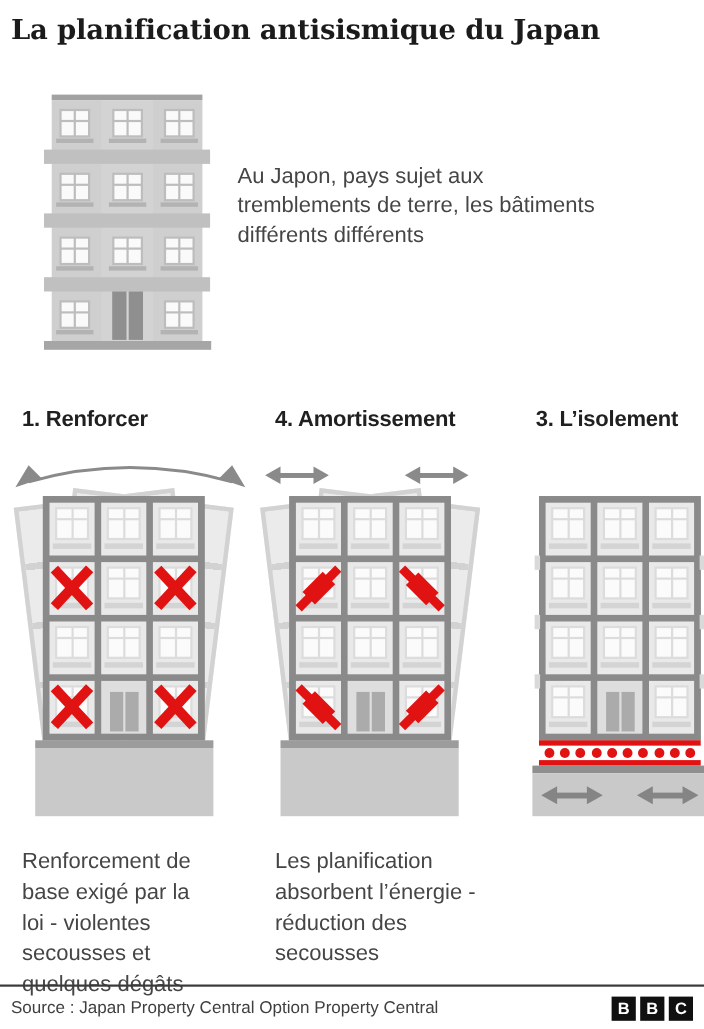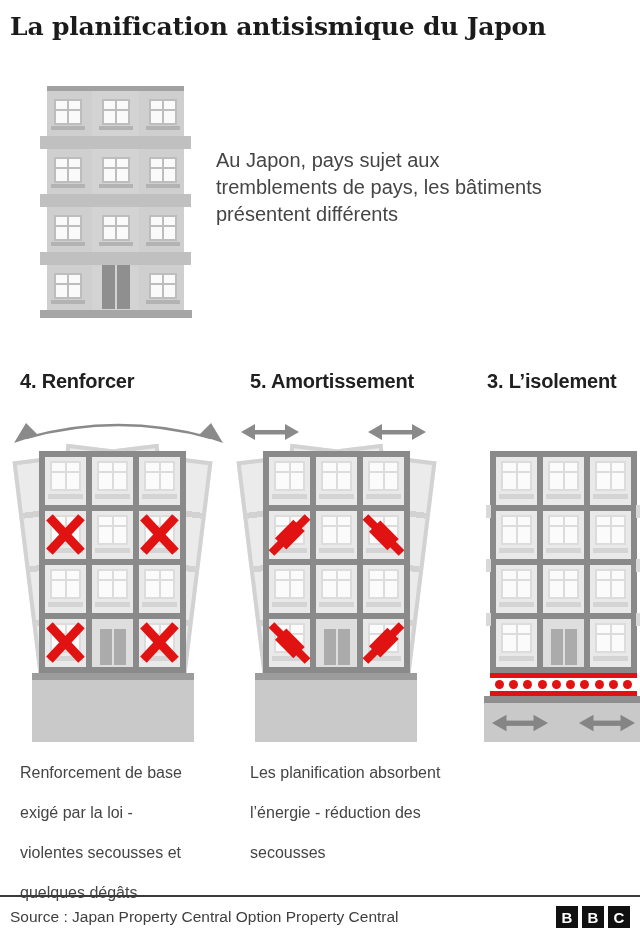--- a/index.html
+++ b/index.html
@@ -35,21 +35,21 @@
   
   .intro-text{position:absolute;left:216px;top:147px;width:330px;font-size:20px;line-height:27px;color:var(--text)}
 
   
   .col{position:absolute;top:370px}
   #col-1{left:20px;width:218px}
   #col-2{left:250px;width:195px}
   #col-3{left:487px;width:172px}
   .col h2{font-size:20px;font-weight:700;color:var(--heading);letter-spacing:-0.2px}
   .diagram{position:relative;margin-top:17px;height:332px}
-  .desc{margin-top:11px;font-size:16px;line-height:40px;color:var(--text)}
+  .desc{margin-top:27px;font-size:20px;line-height:28px;color:var(--text)}
   #col-1 .desc{width:172px}
   #col-2 .desc{width:195px}
   #col-3 .desc{width:180px}
 
   
   .bframe{position:absolute;width:147px;height:222px;border:6px solid var(--frame);background:var(--frame);
     display:grid;grid-template-columns:repeat(3,1fr);grid-template-rows:repeat(4,1fr);gap:6px}
   .cell{position:relative;background:var(--cell)}
   .win{position:absolute;left:5px;right:5px;top:4px;height:30px;background:#dcdcdc;
     display:grid;grid-template-columns:1fr 1fr;grid-template-rows:8px 1fr;gap:2px;padding:2px}
@@ -93,21 +93,21 @@
   .source{font-size:15.5px;color:#3f3f3f}
   .bbc{display:flex;gap:4px}
   .bbc span{width:22px;height:22px;background:#101010;color:#fff;font-weight:700;font-size:15px;
     display:flex;align-items:center;justify-content:center}
 </style>
 </head>
 <body>
 
 <div id="page">
 
-  <h1 class="title">La planification antisismique du Japon</h1>
+  <h1 class="title">La planification antisismique du Japan</h1>
 
   <div id="intro-building">
     <div class="iroof"></div>
     <div class="ifacade">
         <div class="ctint"></div>
       </div>
     <div id="intro-floors">
         <div class="ifloor">
           <span class="iwin">
             <i></i>
@@ -197,24 +197,24 @@
             <i></i>
             <i></i>
             <i></i>
             <b class="isill"></b>
           </span>
         </div>
       </div>
     <div class="ibase"></div>
   </div>
 
-  <p class="intro-text">Au Japon, pays sujet aux tremblements de pays, les bâtiments présentent différents</p>
+  <p class="intro-text">Au Japon, pays sujet aux tremblements de terre, les bâtiments différents différents</p>
 
   <div class="col" id="col-1">
-    <h2>4. Renforcer</h2>
+    <h2>1. Renforcer</h2>
     <div class="diagram">
       <svg class="arr" style="left:-8px;top:2px" width="213" height="34" viewBox="0 0 213 34">
         <path d="M14 26 Q 106 0 199 26" stroke="var(--arrow)" stroke-width="2.6" fill="none"></path>
         <path d="M2 31 L14 11 L26 23 Z" fill="var(--arrow)"></path>
         <path d="M211 31 L199 11 L187 23 Z" fill="var(--arrow)"></path>
       </svg>
       <div class="ghost left" style="left:19px;top:41px"></div>
       <div class="ghost right" style="left:19px;top:41px"></div>
       <div class="bframe" id="frame-b1" style="left:19px;top:41px">
           <div class="cell">
@@ -337,21 +337,21 @@
             <span class="xbar xb2"></span>
           </div>
         </div>
       <div class="base-strip" style="left:12px;top:263px;width:162px"></div>
       <div class="base-block" style="left:12px;top:270px;width:162px;height:62px"></div>
     </div>
     <p class="desc">Renforcement de base exigé par la loi - violentes secousses et quelques dégâts</p>
   </div>
 
   <div class="col" id="col-2">
-    <h2>5. Amortissement</h2>
+    <h2>4. Amortissement</h2>
     <div class="diagram">
       <svg class="arr" style="left:-9px;top:12px" width="58" height="20" viewBox="0 0 58 20">
         <rect x="12" y="8" width="34" height="4.5" fill="var(--arrow)"></rect>
         <path d="M0 10 L14 2 L14 18 Z" fill="var(--arrow)"></path>
         <path d="M58 10 L44 2 L44 18 Z" fill="var(--arrow)"></path>
       </svg>
       <svg class="arr" style="left:118px;top:12px" width="58" height="20" viewBox="0 0 58 20">
         <rect x="12" y="8" width="34" height="4.5" fill="var(--arrow)"></rect>
         <path d="M0 10 L14 2 L14 18 Z" fill="var(--arrow)"></path>
         <path d="M58 10 L44 2 L44 18 Z" fill="var(--arrow)"></path>

